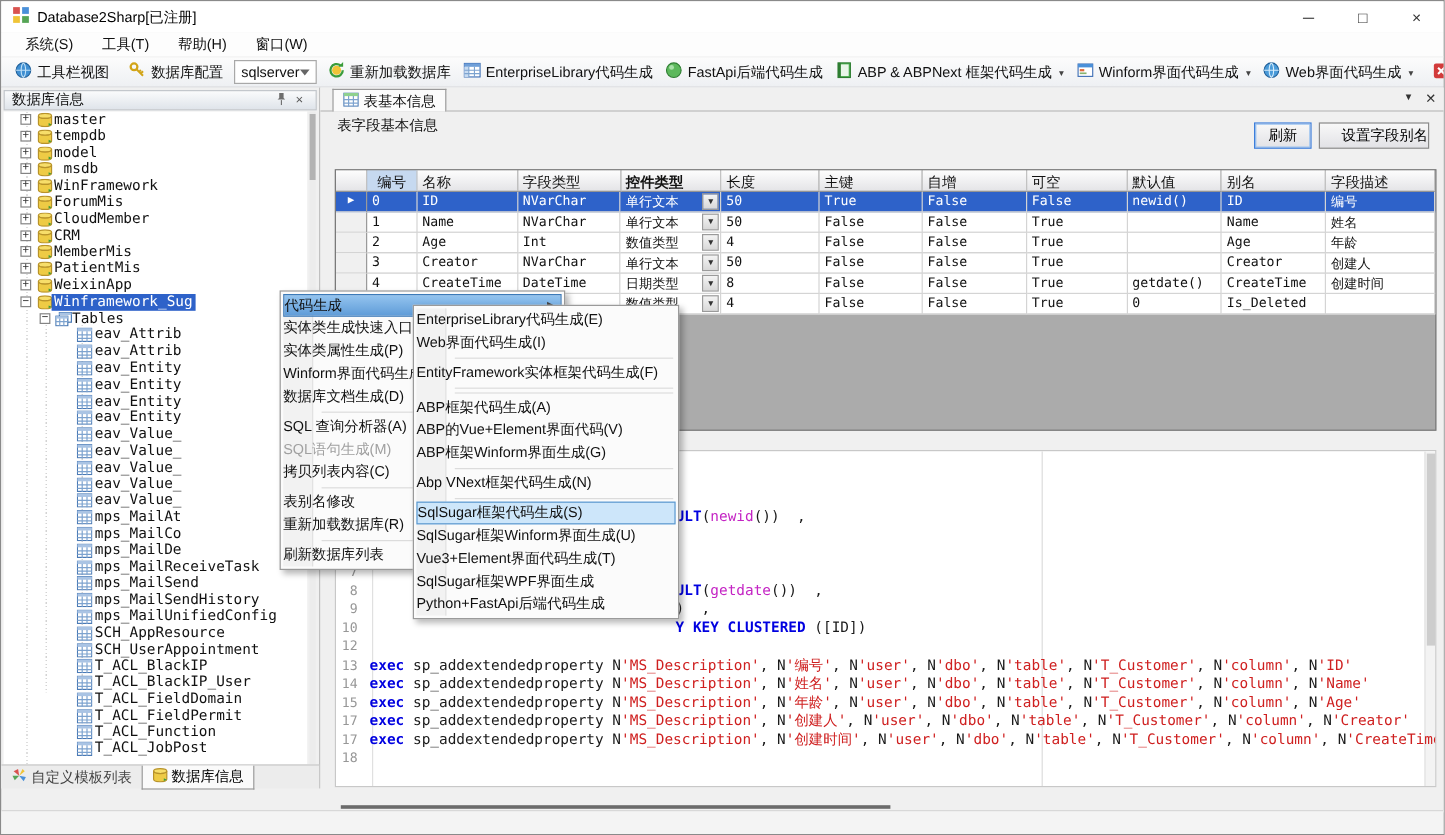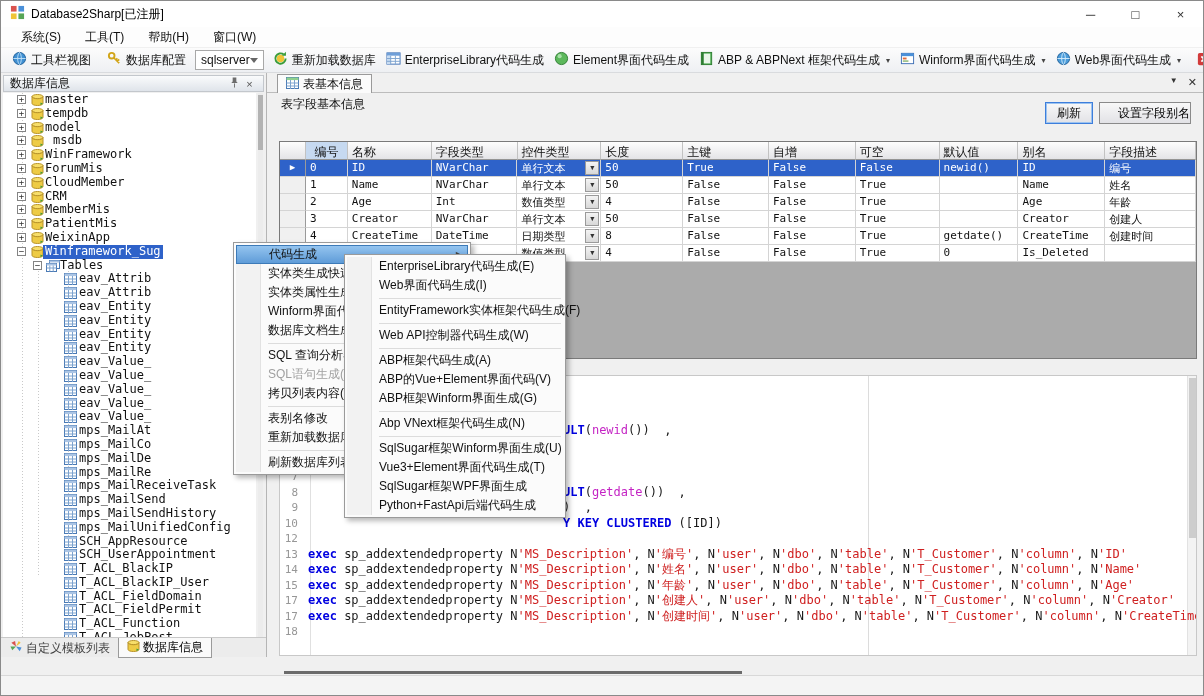--- a/index.html
+++ b/index.html
@@ -81,21 +81,21 @@
   #vscroll { position:absolute; right:0; top:0; width:9px; bottom:0; background:#f3f3f3; border-left:1px solid #e2e2e2; }
   #vscroll .thumb { position:absolute; top:2px; left:1px; width:7px; height:160px; background:#cdcdcd; }
   .hthumb { position:absolute; left:17px; top:598px; width:458px; height:3px; background:#6b6b6b; }
 
   
   #statusbar { position:absolute; left:0; bottom:0; width:100%; height:20px; background:#f4f4f4; border-top:1px solid #d8d8d8; }
 
   
   .menu { position:absolute; background:#fbfbfb; border:1px solid #9a9a9a; box-shadow:3px 3px 5px rgba(0,0,0,0.28); z-index:50; padding:2px; }
   .menu .gutter { position:absolute; left:2px; top:2px; bottom:2px; width:25px; background:#f2f2f2; border-right:1px solid #e2e2e2; }
-  .m-item { position:relative; height:19px; line-height:19px; padding-left:32px; padding-right:16px; white-space:nowrap; z-index:1; }
+  .m-item { position:relative; height:19px; line-height:19px; padding-right:16px; white-space:nowrap; z-index:1; }
   .m-item .arr { position:absolute; right:5px; top:0; font-size:8px; color:#444; }
   .m-item.hlstrong { background:linear-gradient(#94c4ef,#5f9cd8); border:1px solid #3c7ab8; line-height:17px; }
   .m-item.hlsoft { background:#cde6fa; border:1px solid #5e9ad0; line-height:17px; }
   .m-item.disabled { color:#a0a0a0; }
   .m-sep { height:1px; background:#dcdcdc; margin:3px 2px 2px 32px; }
   #ctxmenu { left:232px; top:241px; width:238px; }
   #submenu { left:343px; top:253px; width:222px; z-index:60; }
 </style>
 </head>
 <body>
@@ -161,21 +161,21 @@
             <rect x="1" y="5" width="4" height="9" fill="#c8dcf2"></rect>
             <path d="M5 5v9M10 5v9M1 8h14M1 11h14" stroke="#7da3cf"></path>
           </svg></span>
       <span>EnterpriseLibrary代码生成</span>
     </div>
     <div class="tb-item">
       <span><svg width="15" height="15" viewBox="0 0 16 16">
             <circle cx="8" cy="8" r="6.5" fill="#5cb85c" stroke="#2e7d32"></circle>
             <circle cx="6" cy="5.5" r="2.2" fill="#a8e0a8"></circle>
           </svg></span>
-      <span>Element界面代码生成</span>
+      <span>FastApi后端代码生成</span>
     </div>
     <div class="tb-item">
       <span><svg width="15" height="15" viewBox="0 0 16 16">
             <rect x="2.5" y="1.5" width="11" height="13" fill="#4caf50" stroke="#2e7d32"></rect>
             <rect x="4.5" y="2.8" width="7.5" height="10.4" fill="#e9f6e9"></rect>
             <rect x="2.5" y="1.5" width="2.5" height="13" fill="#2e7d32"></rect>
           </svg></span>
       <span>ABP &amp; ABPNext 框架代码生成</span>
       <span class="ddmark">▾</span>
     </div>
@@ -444,28 +444,20 @@
             </svg></span>
           <span class="tr-lab" style="left: 74px;">mps_MailCo</span>
         </div>
         <div class="tr-row">
           <span class="tr-ic" style="left: 61px;"><svg width="13" height="12" viewBox="0 0 13 12">
               <rect x="0.5" y="0.5" width="12" height="11" fill="#fff" stroke="#4a7ab5"></rect>
               <rect x="0.5" y="0.5" width="12" height="2.6" fill="#aac4e4"></rect>
               <path d="M4.5 3v9M8.5 3v9M0.5 6h12M0.5 9h12" stroke="#7da3cf" fill="none"></path>
             </svg></span>
           <span class="tr-lab" style="left: 74px;">mps_MailDe</span>
-        </div>
-        <div class="tr-row">
-          <span class="tr-ic" style="left: 61px;"><svg width="13" height="12" viewBox="0 0 13 12">
-              <rect x="0.5" y="0.5" width="12" height="11" fill="#fff" stroke="#4a7ab5"></rect>
-              <rect x="0.5" y="0.5" width="12" height="2.6" fill="#aac4e4"></rect>
-              <path d="M4.5 3v9M8.5 3v9M0.5 6h12M0.5 9h12" stroke="#7da3cf" fill="none"></path>
-            </svg></span>
-          <span class="tr-lab" style="left: 74px;">mps_MailRe</span>
         </div>
         <div class="tr-row">
           <span class="tr-ic" style="left: 61px;"><svg width="13" height="12" viewBox="0 0 13 12">
               <rect x="0.5" y="0.5" width="12" height="11" fill="#fff" stroke="#4a7ab5"></rect>
               <rect x="0.5" y="0.5" width="12" height="2.6" fill="#aac4e4"></rect>
               <path d="M4.5 3v9M8.5 3v9M0.5 6h12M0.5 9h12" stroke="#7da3cf" fill="none"></path>
             </svg></span>
           <span class="tr-lab" style="left: 74px;">mps_MailReceiveTask</span>
         </div>
         <div class="tr-row">
@@ -599,21 +591,21 @@
     <div class="section-label">表字段基本信息</div>
     <button class="btn focused" style="right:112px; width:48px;">刷新</button>
     <button class="btn" style="right:14px; width:92px;text-align:right;">设置字段别名</button>
 
     <div id="grid">
         <div class="g-hrow">
           <div class="g-hcell" style="width: 26px;"></div>
           <div class="g-hcell hl" style="width: 42px; text-align: center;">编号</div>
           <div class="g-hcell" style="width: 84px;">名称</div>
           <div class="g-hcell" style="width: 86px;">字段类型</div>
-          <div class="g-hcell" style="width: 84px;">控件类型</div>
+          <div class="g-hcell" style="width: 84px; font-weight: bold;">控件类型</div>
           <div class="g-hcell" style="width: 82px;">长度</div>
           <div class="g-hcell" style="width: 86px;">主键</div>
           <div class="g-hcell" style="width: 87px;">自增</div>
           <div class="g-hcell" style="width: 84px;">可空</div>
           <div class="g-hcell" style="width: 79px;">默认值</div>
           <div class="g-hcell" style="width: 87px;">别名</div>
           <div class="g-hcell" style="width: 91px;">字段描述</div>
         </div>
         <div class="g-row sel">
           <div class="g-rowhdr" style="width: 26px;">▶</div>
@@ -802,27 +794,27 @@
       <div class="m-item">刷新数据库列表</div>
     </div>
 
   <div id="submenu" class="menu">
       <div class="gutter"></div>
       <div class="m-item">EnterpriseLibrary代码生成(E)</div>
       <div class="m-item">Web界面代码生成(I)</div>
       <div class="m-sep"></div>
       <div class="m-item">EntityFramework实体框架代码生成(F)</div>
       <div class="m-sep"></div>
-      <div class="m-item">Web API控制器代码生成(W)</div>
       <div class="m-sep"></div>
       <div class="m-item">ABP框架代码生成(A)</div>
       <div class="m-item">ABP的Vue+Element界面代码(V)</div>
       <div class="m-item">ABP框架Winform界面生成(G)</div>
       <div class="m-sep"></div>
       <div class="m-item">Abp VNext框架代码生成(N)</div>
       <div class="m-sep"></div>
+      <div class="m-item hlsoft">SqlSugar框架代码生成(S)</div>
       <div class="m-item">SqlSugar框架Winform界面生成(U)</div>
       <div class="m-item">Vue3+Element界面代码生成(T)</div>
       <div class="m-item">SqlSugar框架WPF界面生成</div>
       <div class="m-item">Python+FastApi后端代码生成</div>
     </div>
 
 </div>
 
 </body></html>

